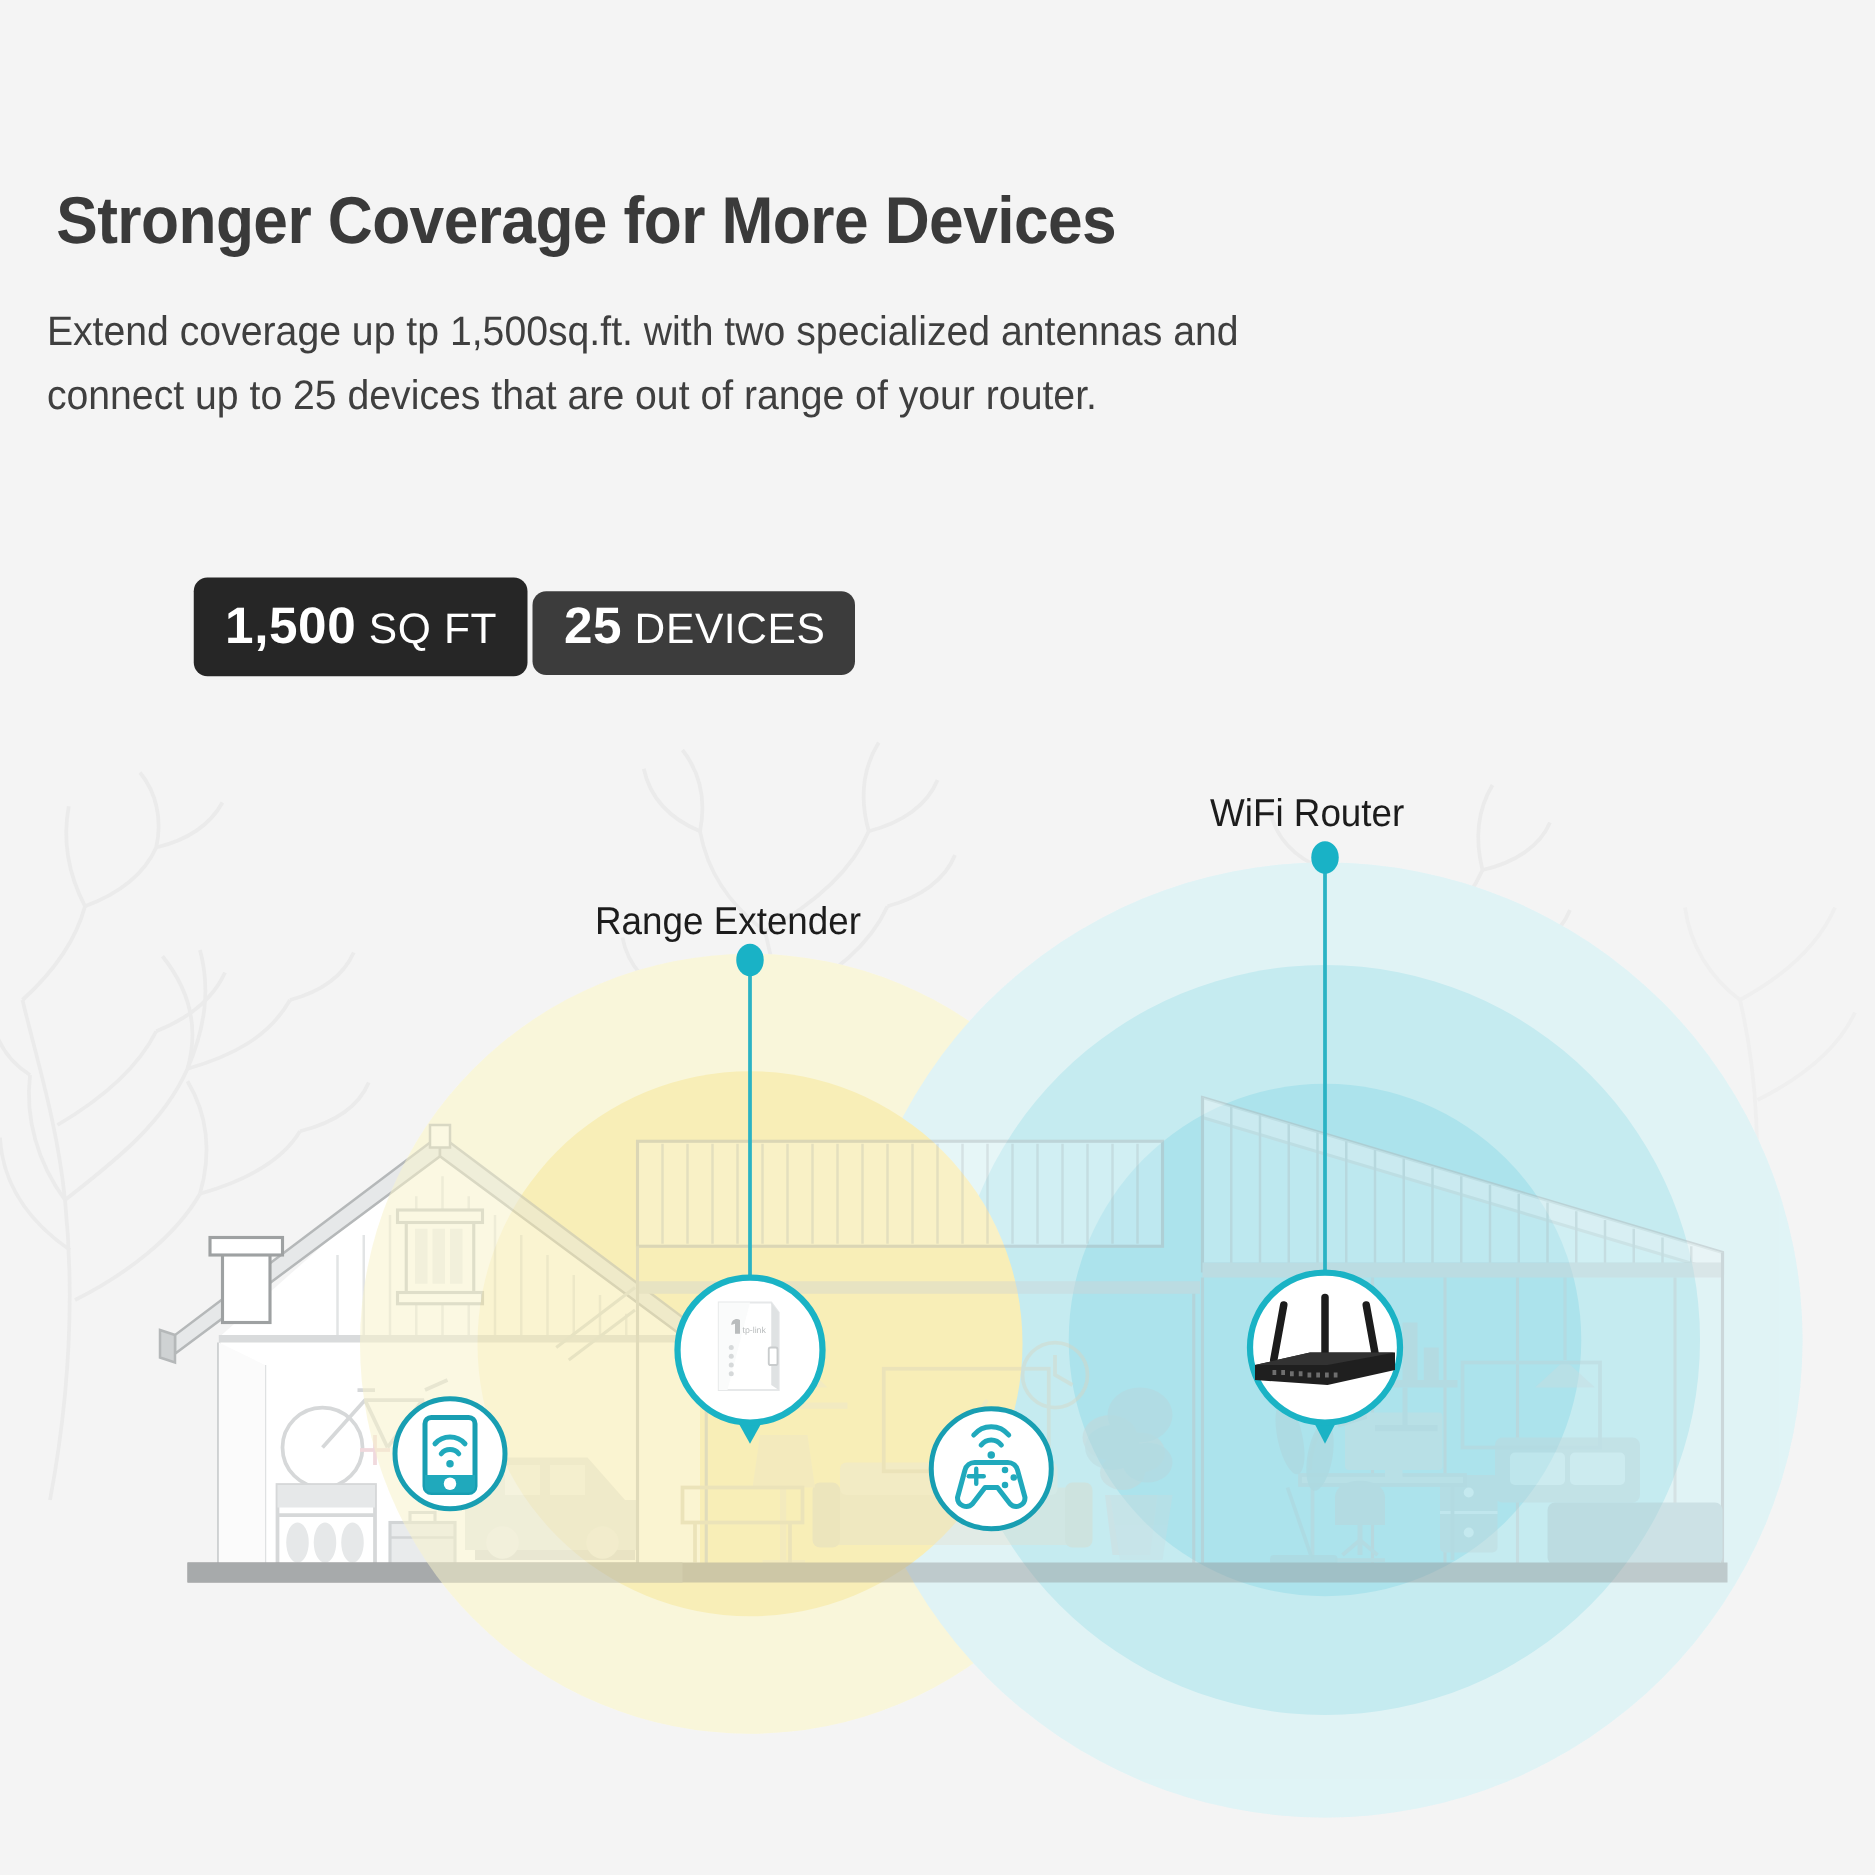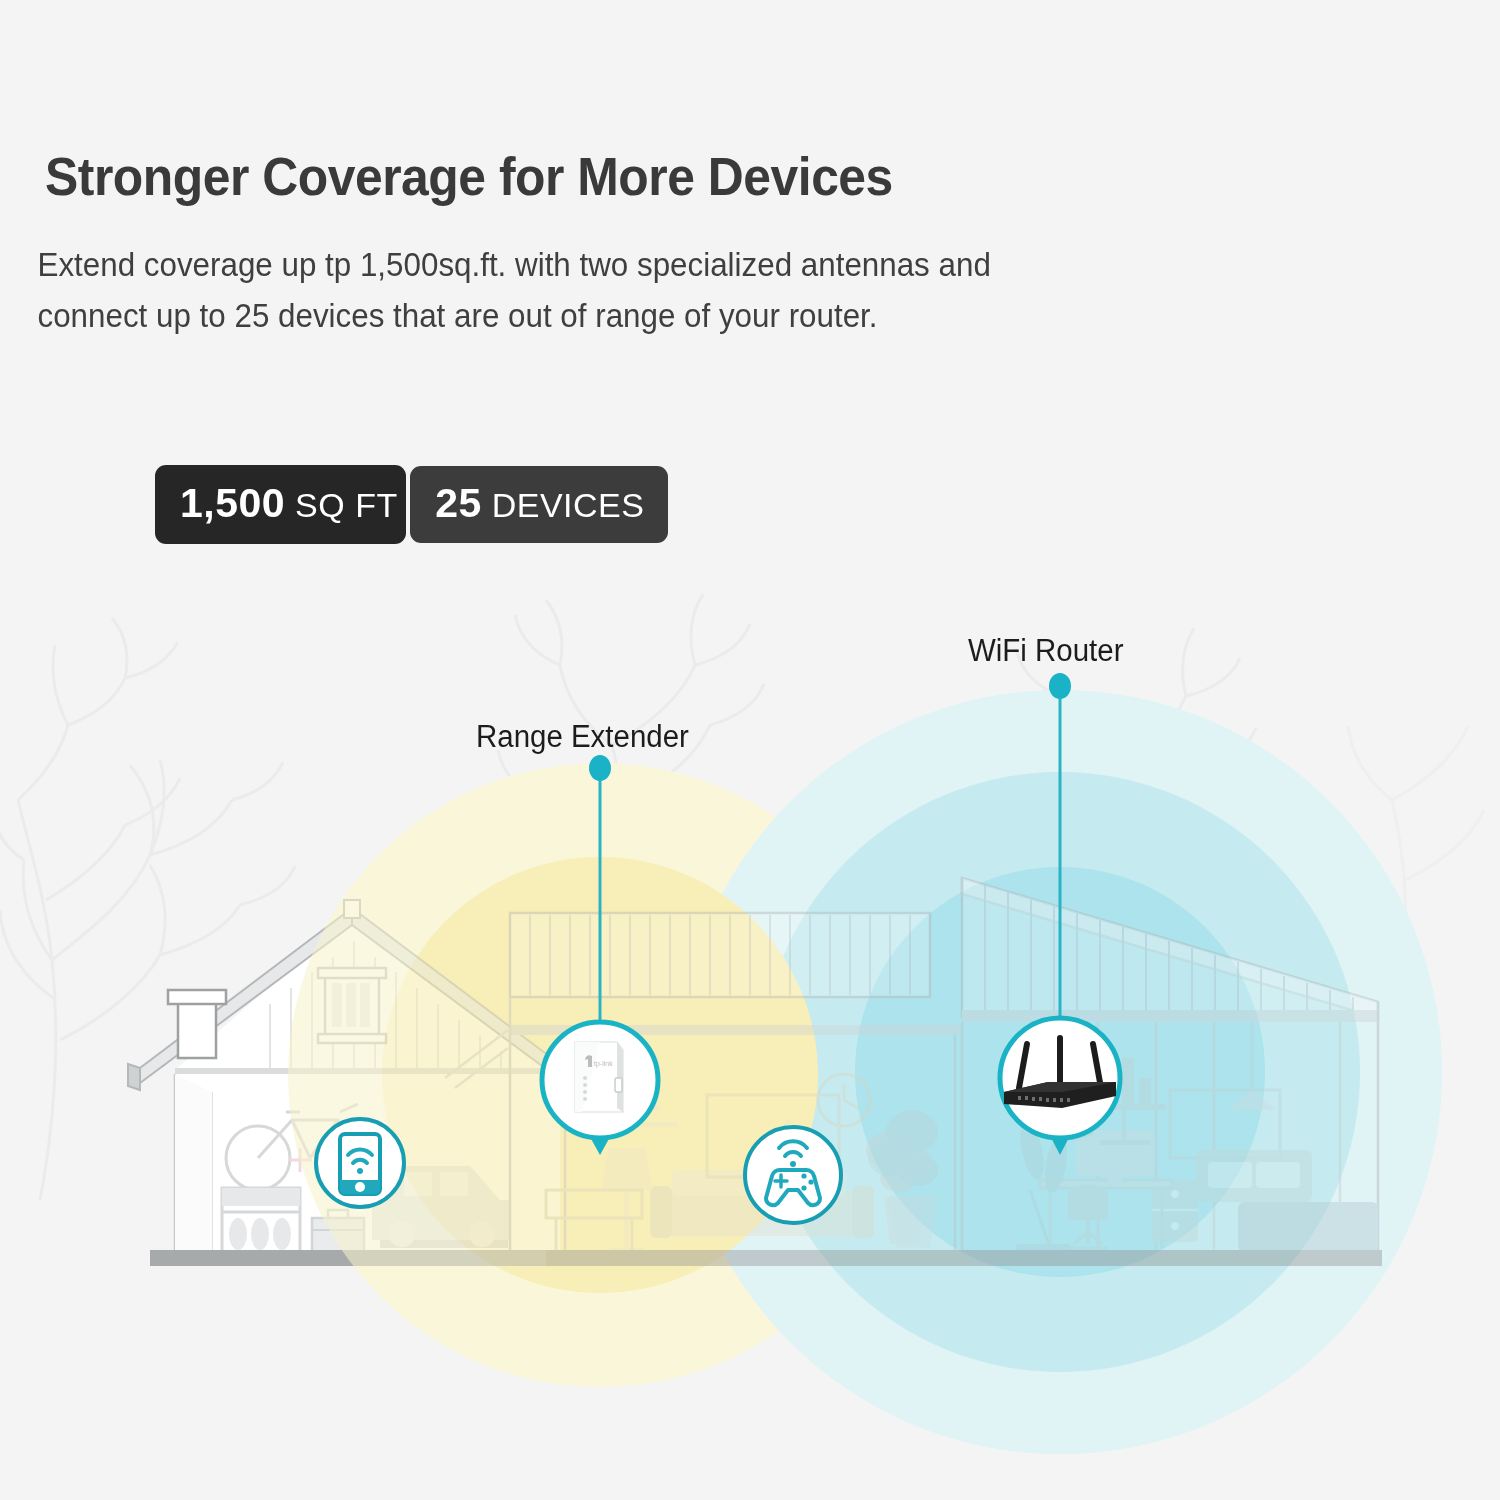--- a/index.html
+++ b/index.html
@@ -24,22 +24,22 @@
     margin-top:32px; font-weight:400;
     transform:scaleX(0.95); transform-origin:center;
   }
 
   
   .badges { position:absolute; left:155px; top:462px; }
   .badge {
     color:#fff; border-radius:11px; display:inline-block;
     white-space:nowrap; line-height:1;
   }
-  .badge-area { background:#262626; padding:18px 8px 20px 25px; }
-  .badge-devices { background:#3c3c3c; padding:17px 24px 19px 25px; margin-top:4px; }
+  .badge-area { background:#262626; padding:18px 24px 20px 25px; }
+  .badge-devices { background:#3c3c3c; padding:7px 24px 19px 25px; margin-top:4px; }
   .badge .num { font-size:41px; font-weight:bold; letter-spacing:0.5px; }
   .badge .unit { font-size:34px; font-weight:400; letter-spacing:0.5px; }
 
   
   .scene { position:absolute; left:0; top:0; width:1500px; height:1500px; }
   .scene svg { display:block; }
 
   
   .callout { position:absolute; font-size:31px; color:#1c1c1c; white-space:nowrap;
              transform:scaleX(0.95); transform-origin:left center; }

